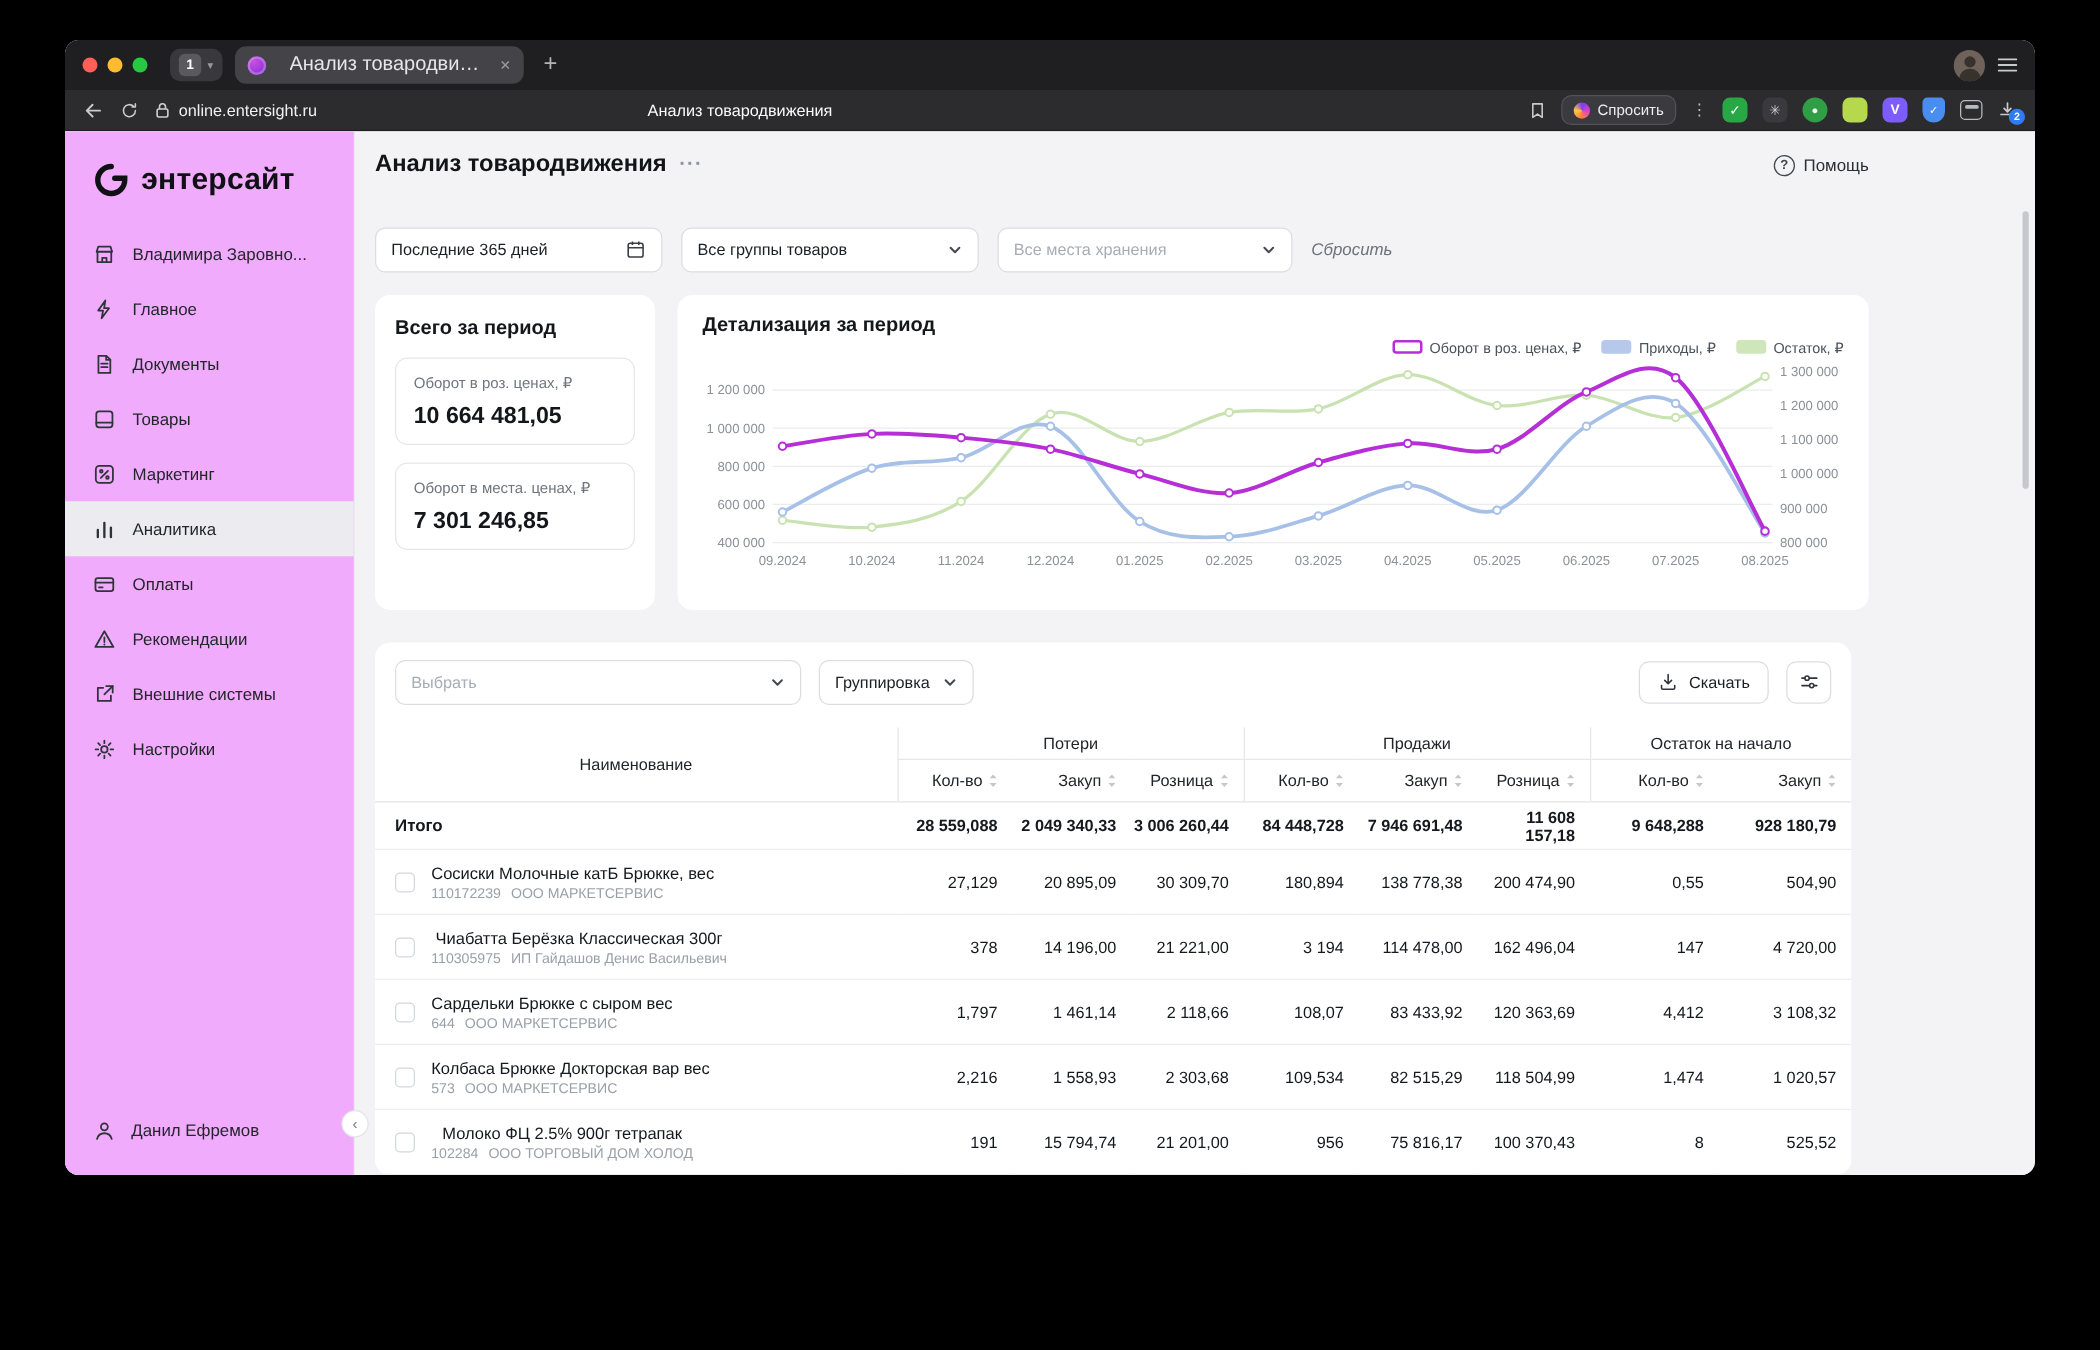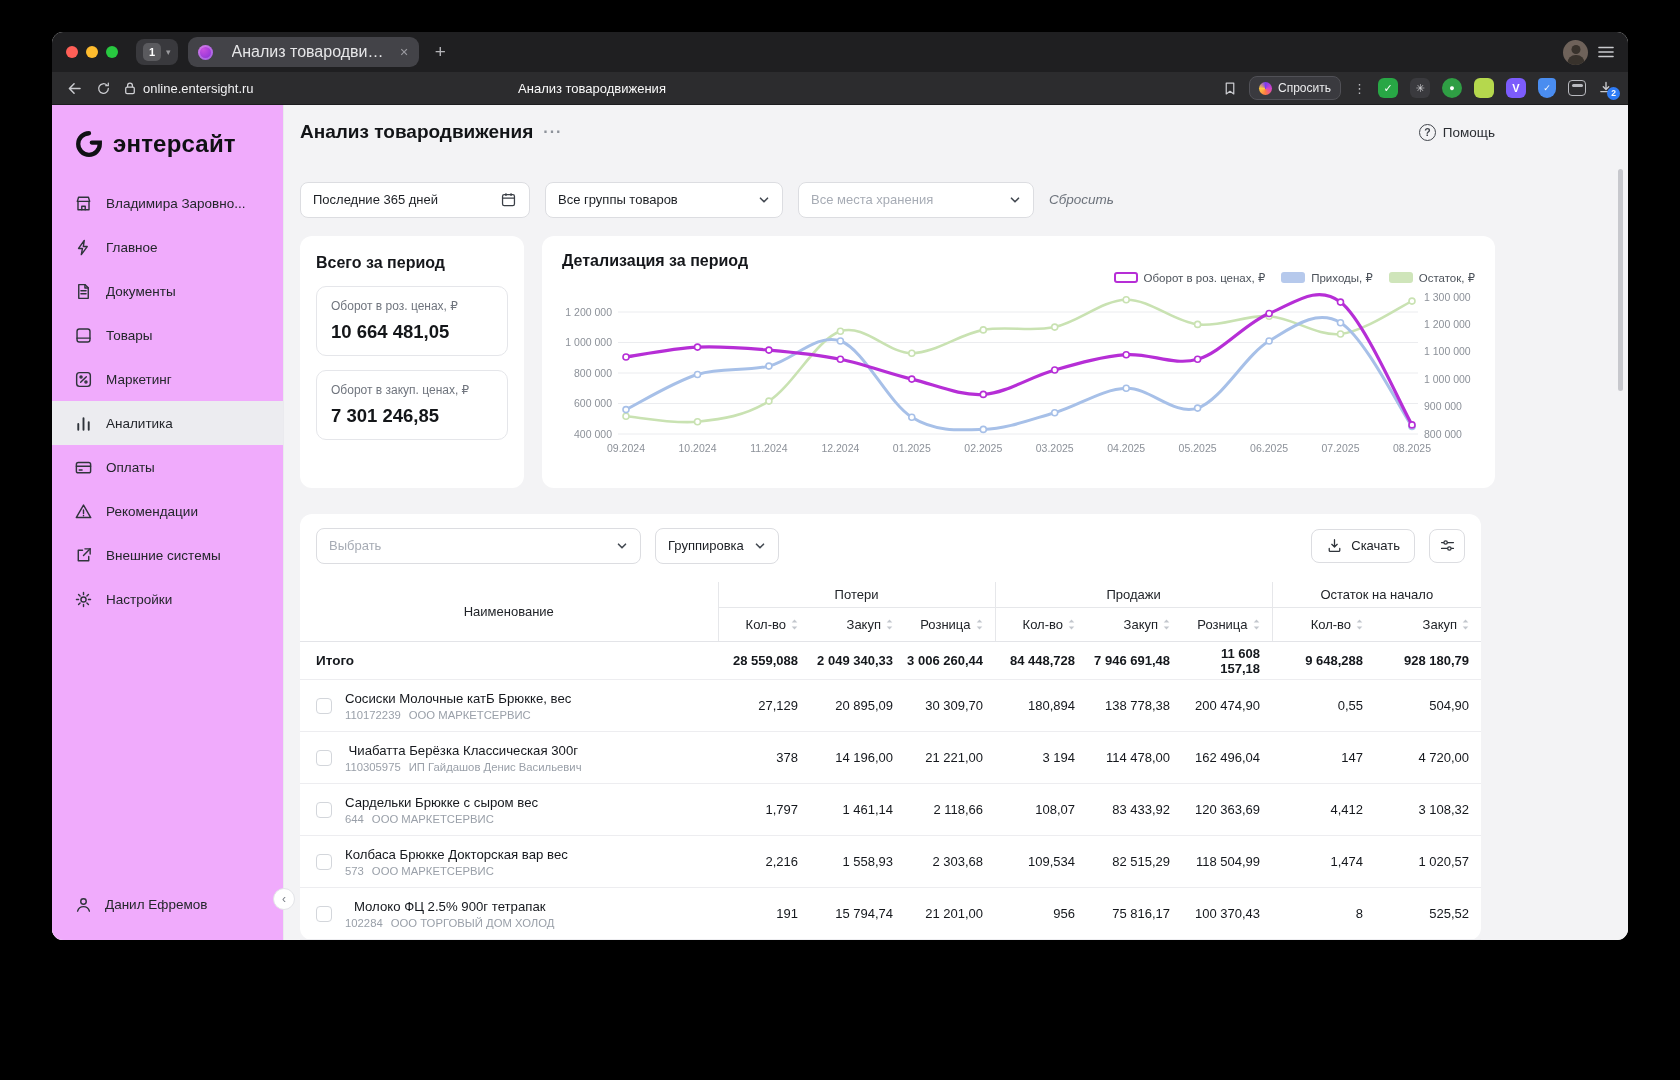--- a/index.html
+++ b/index.html
@@ -366,21 +366,21 @@
       </div>
 
       <div class="cards-row">
         <div class="card summary-card">
           <div class="card-title">Всего за период</div>
           <div class="stat">
             <div class="stat-label">Оборот в роз. ценах, ₽</div>
             <div class="stat-value">10 664 481,05</div>
           </div>
           <div class="stat">
-            <div class="stat-label">Оборот в закуп. ценах, ₽</div>
+            <div class="stat-label">Оборот в места. ценах, ₽</div>
             <div class="stat-value">7 301 246,85</div>
           </div>
         </div>
 
         <div class="card chart-card">
           <div class="card-title">Детализация за период</div>
           <div class="legend-row" id="chart-legend">
               <span class="lg-item">
                 <span class="sw" style="border:2px solid #b62ed6;background:#fff;"></span>
                 <span>Оборот в роз. ценах, ₽</span>

